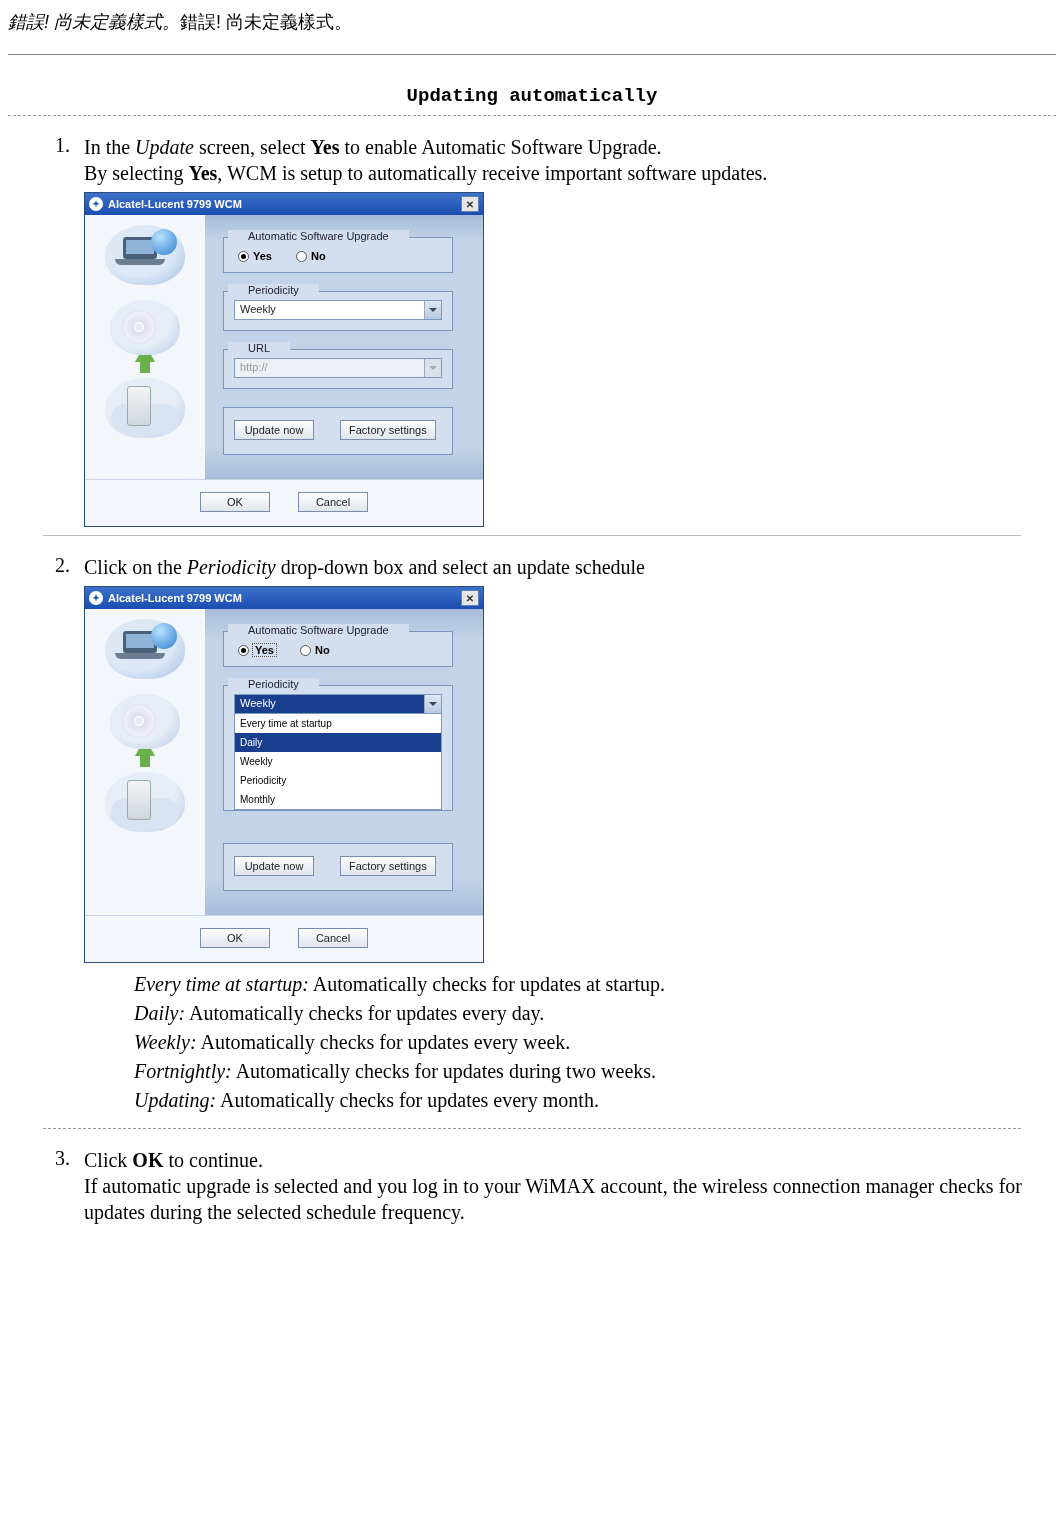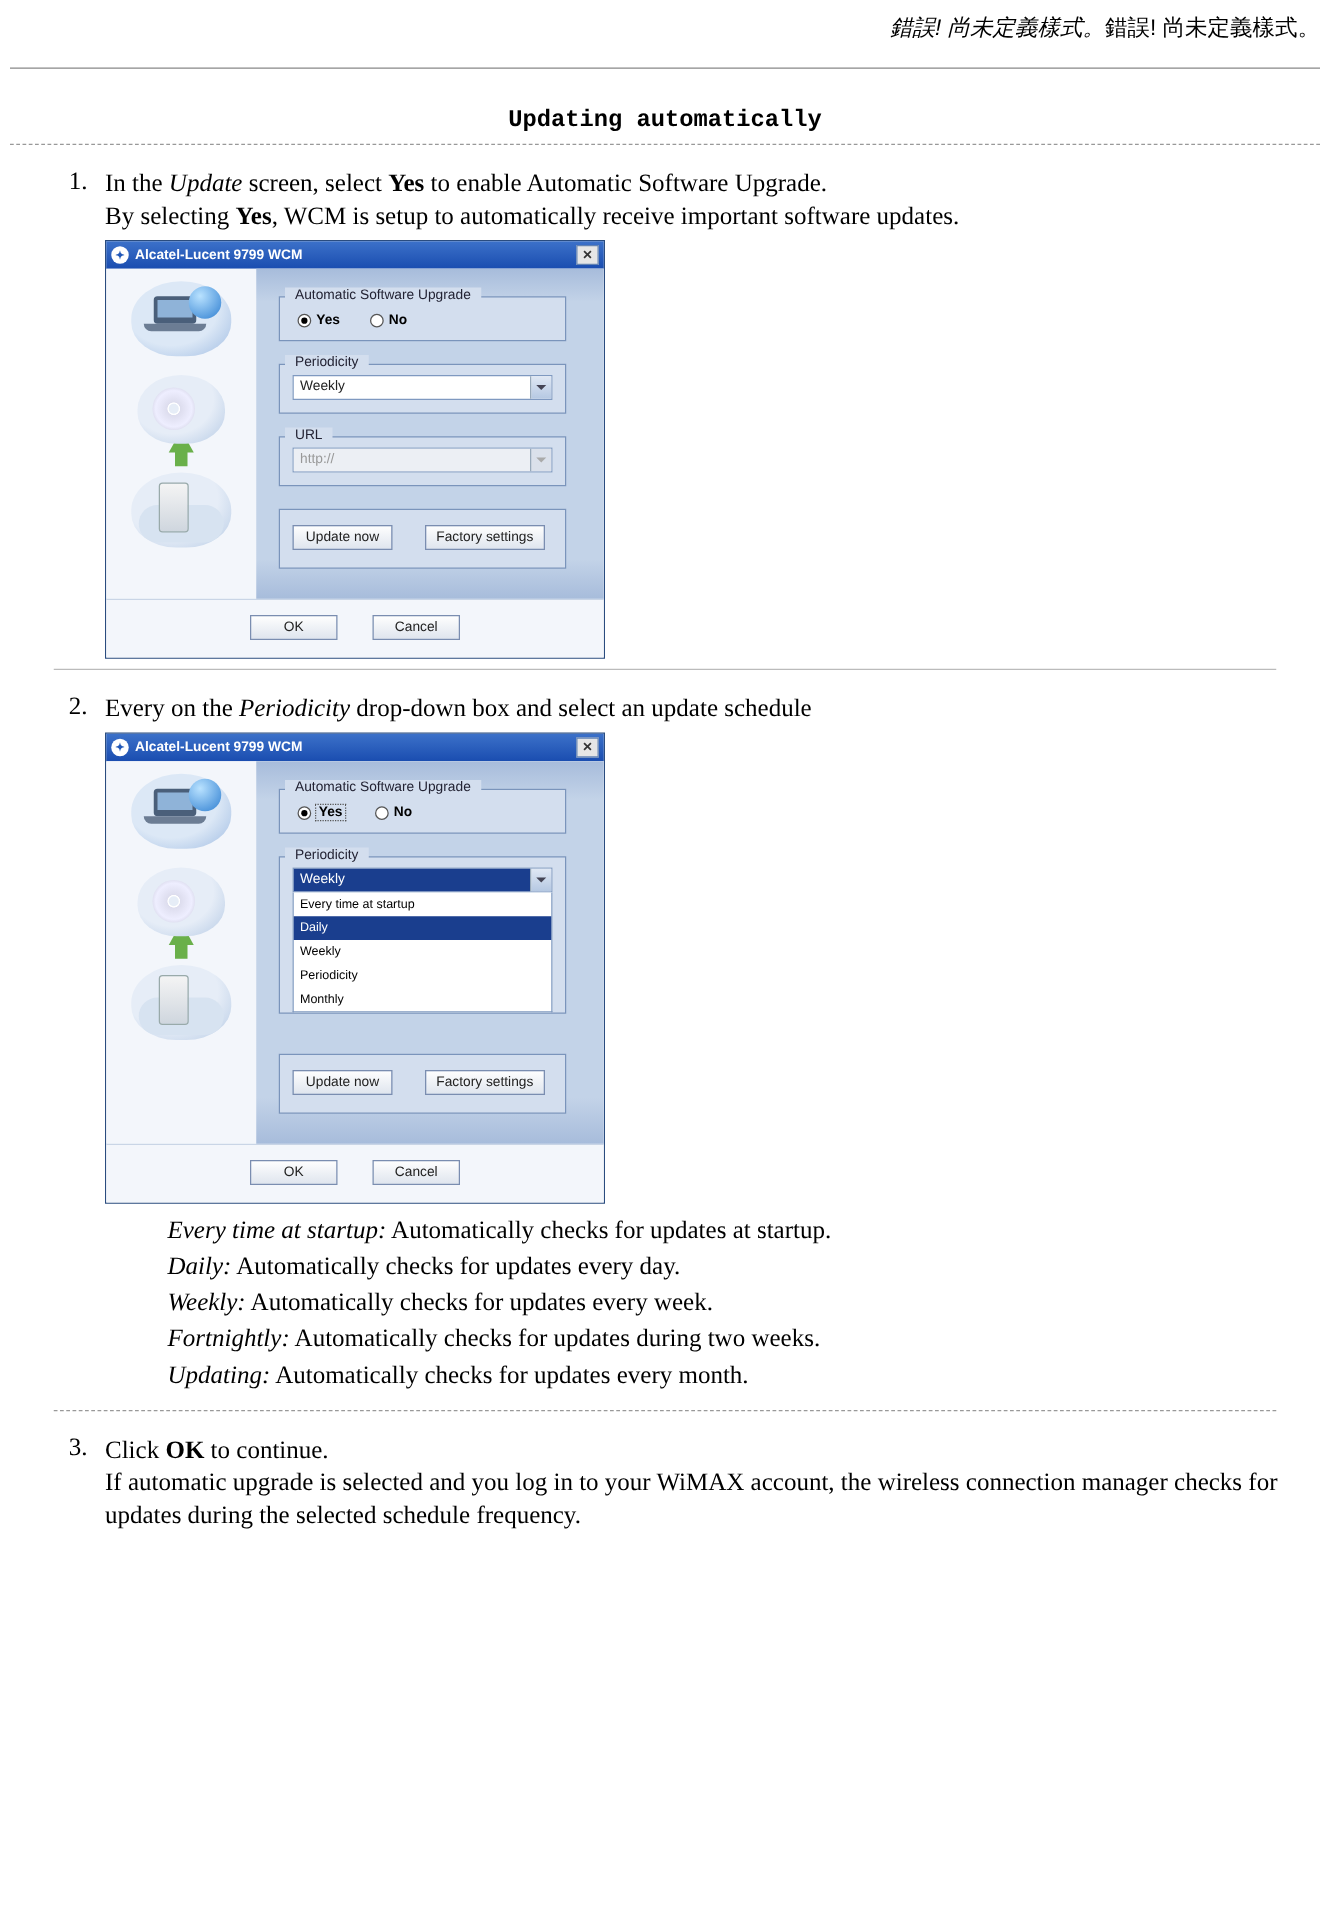--- a/index.html
+++ b/index.html
@@ -6,21 +6,21 @@
     body {
       font-family: "Times New Roman", serif;
       font-size: 20px;
       color: #000;
       background: #fff;
       padding: 10px 8px;
       width: 1064px;
     }
     .header-row {
       display: flex;
-      justify-content: flex-end;
+      justify-content: flex-start;
       font-family: Arial, sans-serif;
       font-size: 18px;
       font-weight: 500;
       margin-bottom: 20px;
     }
     .header-left { font-style: italic; }
     .header-right { font-style: normal; }
     .page-rule { border: none; border-top: 1px solid #888; margin: 4px 0 30px; }
     .section-title {
       font-family: Liberation Mono, monospace;
@@ -116,21 +116,21 @@
       border: 1px solid #7a94bb;
       background: #d3deee;
       padding: 8px 10px 10px;
       margin-bottom: 18px;
       position: relative;
     }
     .fieldset-label {
       position: absolute;
       top: -8px; left: 4px;
       background: #d3deee;
-      padding: 0 8px;
+      padding: 0 20px;
       font-size: 11px;
       color: #223;
     }
     .radio-row { display: flex; gap: 24px; padding: 4px 4px 0; }
     .radio-opt { display: flex; align-items: center; gap: 4px; font-weight: bold; }
     .radio-circle {
       width: 11px; height: 11px;
       border: 1px solid #555;
       border-radius: 50%;
       background: #fff;
@@ -332,21 +332,21 @@
     </div>
   </div>
 </div>
 
 <hr class="thin-rule" style="margin:8px 35px 18px;">
 
 <div class="step-list">
   <div class="step">
     <div class="step-num">2.</div>
     <div class="step-body">
-      <span>Every on the </span><span class="italic">Periodicity</span><span> drop-down box and select an update schedule</span>
+      <span>Click on the </span><span class="italic">Periodicity</span><span> drop-down box and select an update schedule</span>
     </div>
   </div>
 </div>
 
 <div class="screenshot-wrap">
   <div class="dialog">
     <div class="titlebar">
       <span class="titlebar-icon">✦</span>
       <span class="titlebar-text">Alcatel-Lucent 9799 WCM</span>
       <span class="close-btn">✕</span>

